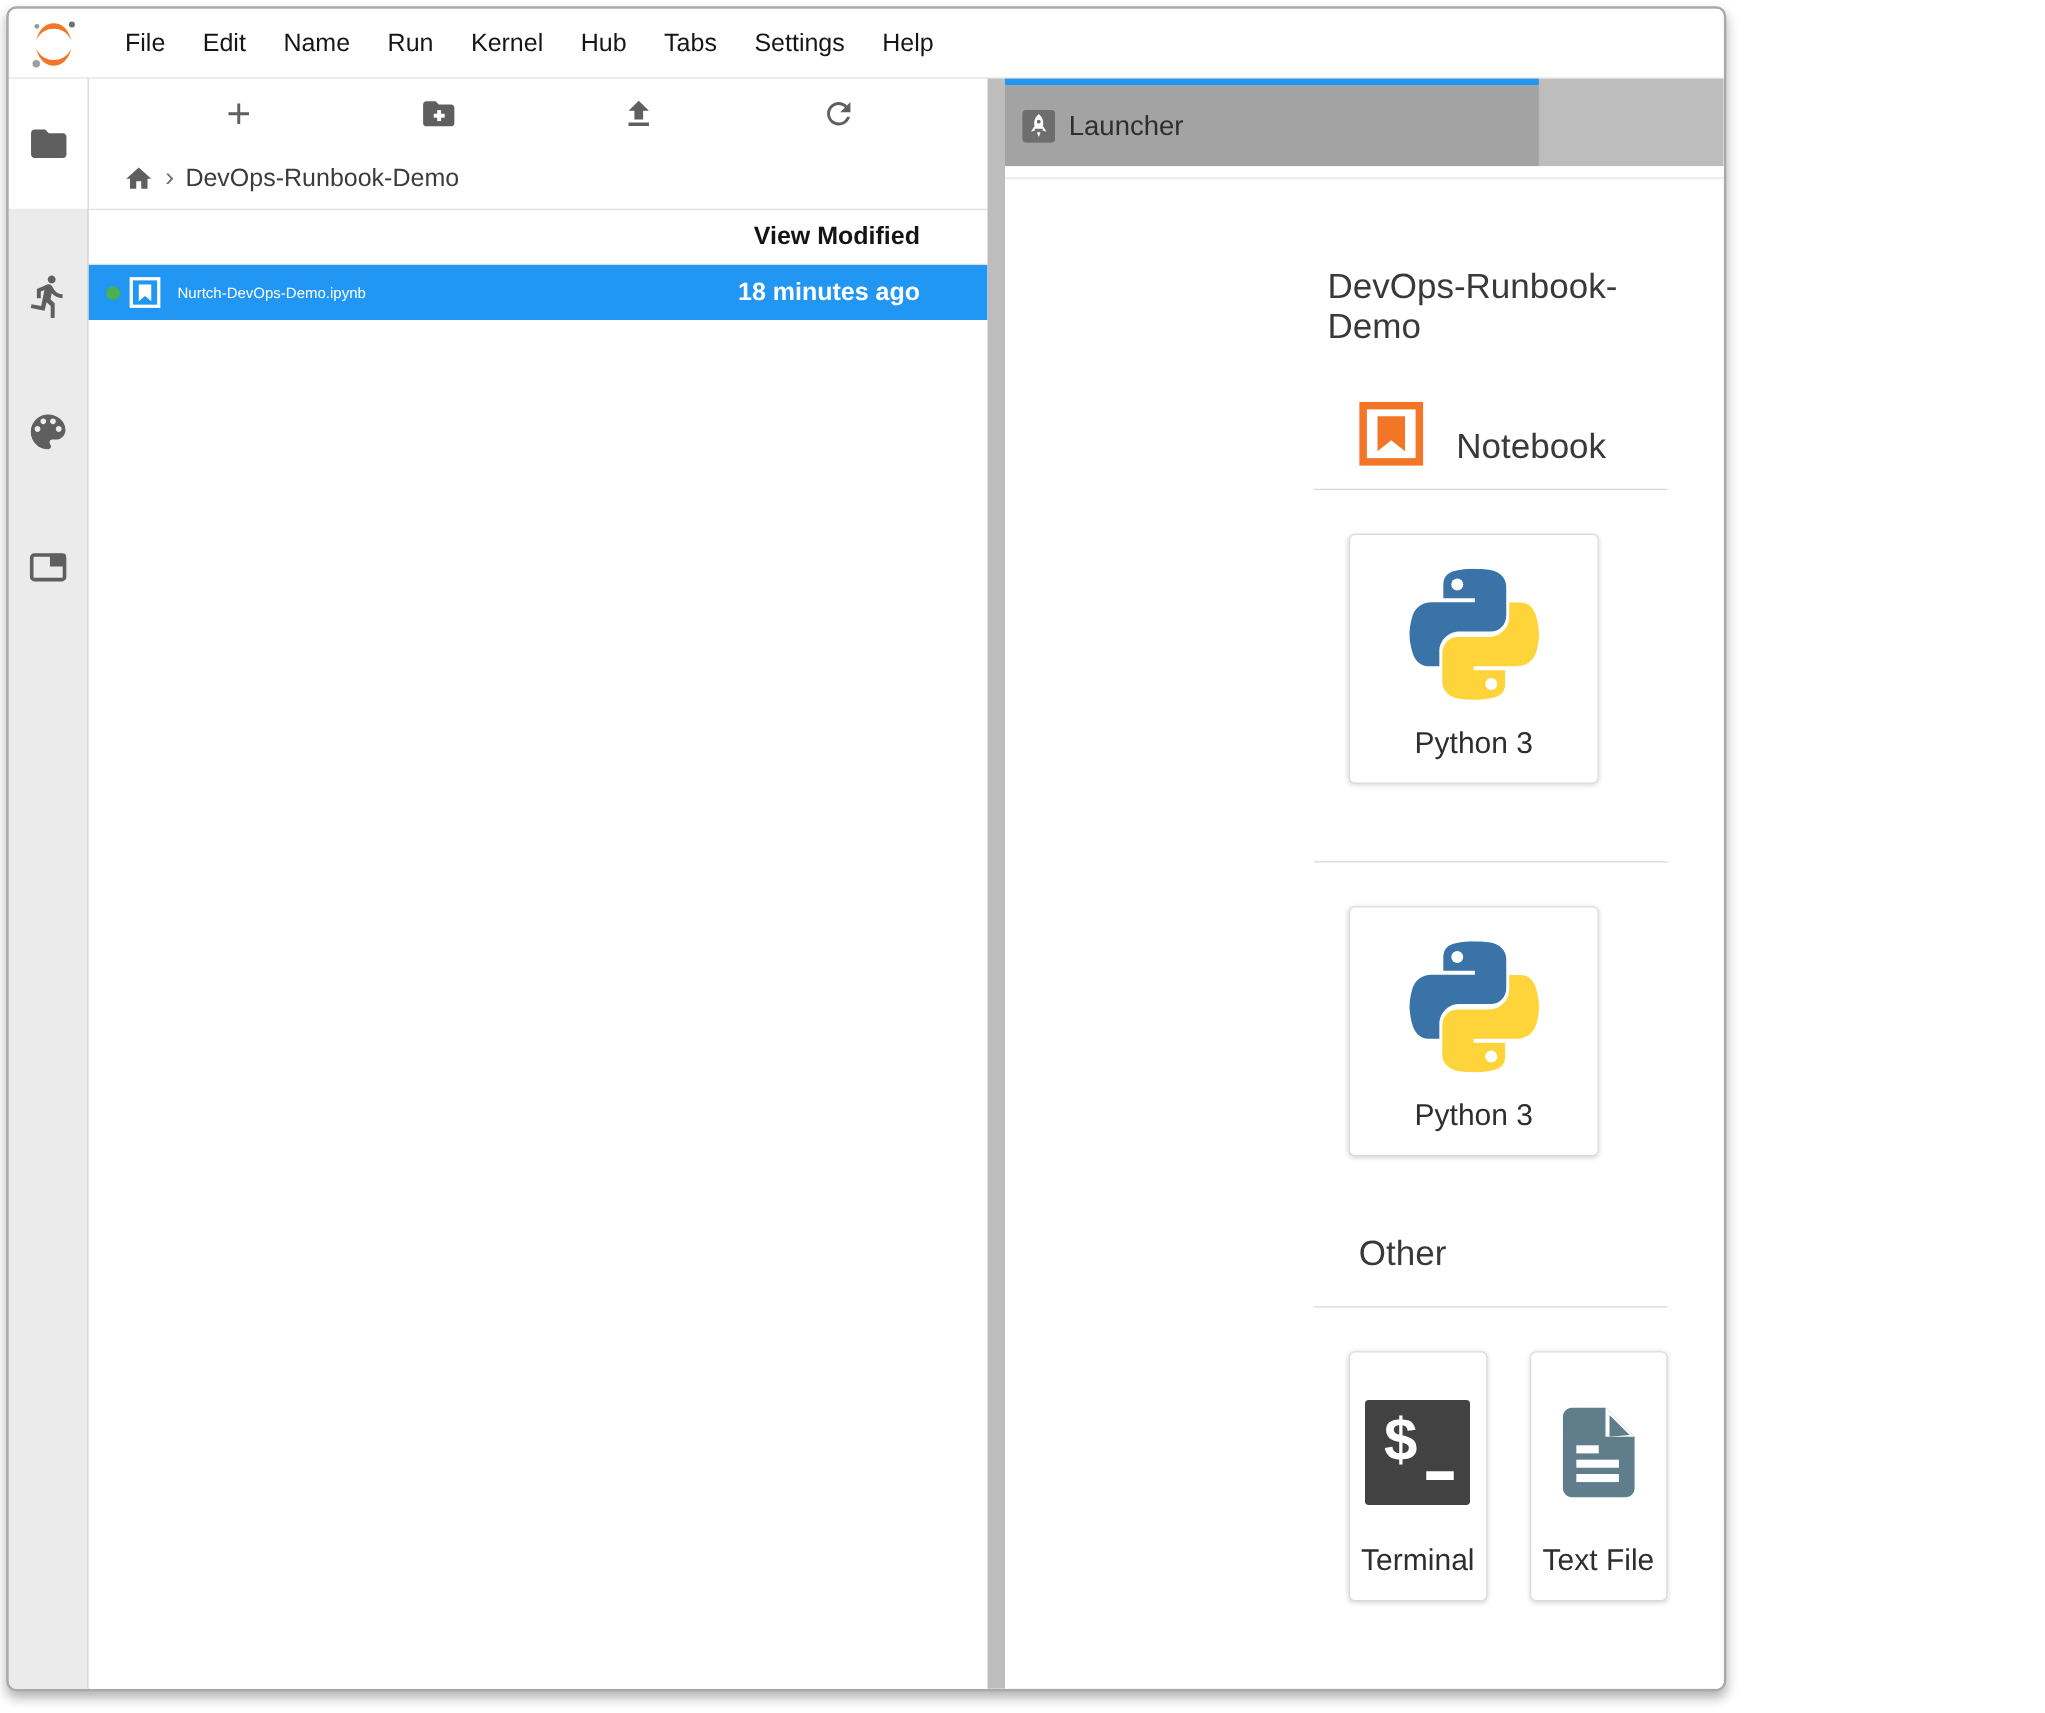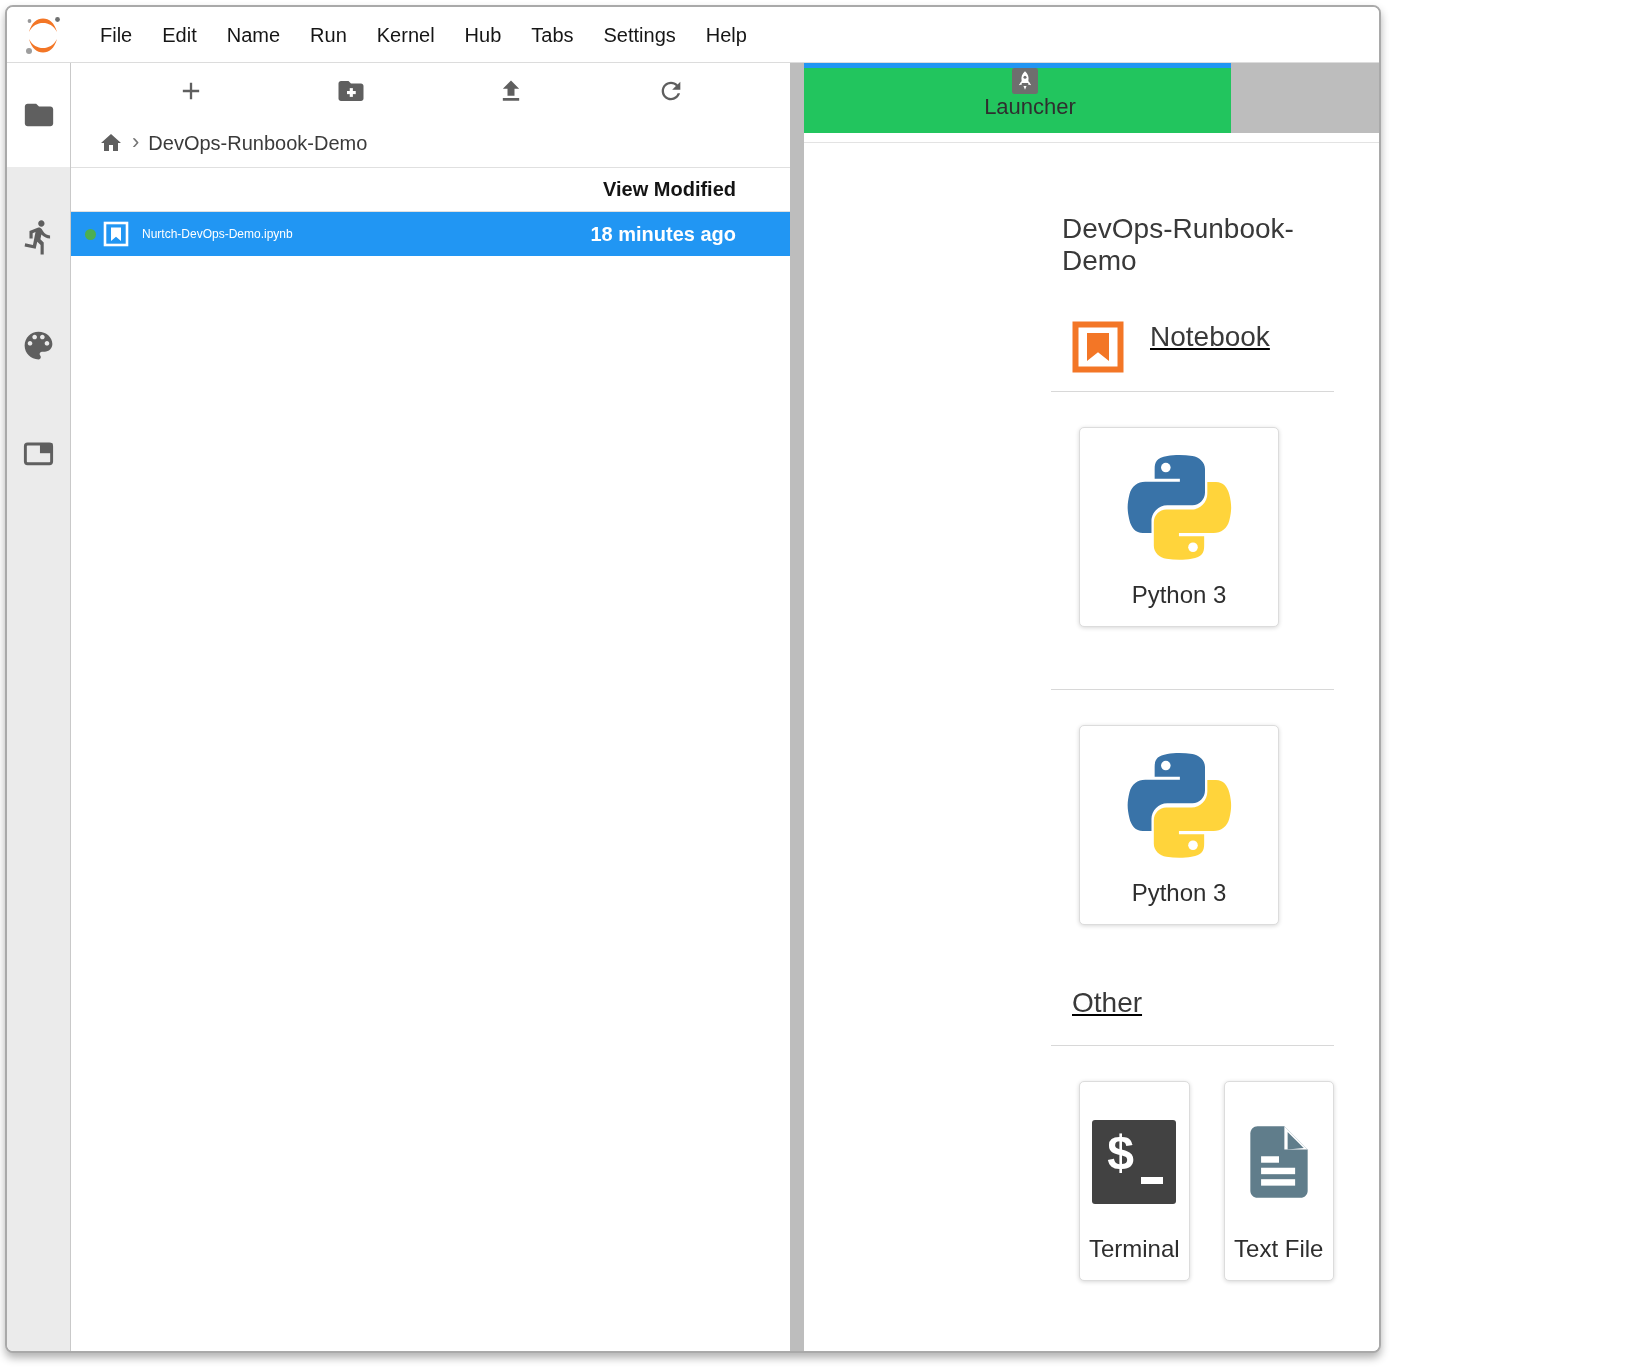--- a/index.html
+++ b/index.html
@@ -48,30 +48,30 @@
   .run-dot { width:11px; height:11px; border-radius:50%; background:#4CAF50; margin-left:14px; flex:0 0 auto; }
   .row-nbicon { width:26px; height:26px; margin-left:7px; flex:0 0 auto; }
   .row-name { font-size:12px; font-weight:normal; margin-left:13px; flex:1; }
   .row-time { font-size:20px; font-weight:bold; padding-right:54px; }
   .fb-fill { flex:1; background:#fff; }
   
   .panel-divider { width:14px; background:#bdbdbd; flex:0 0 auto; }
   
   .launcher { flex:1; display:flex; flex-direction:column; min-width:0; background:#fff; }
   .tabbar { height:70px; background:#bdbdbd; display:flex; flex:0 0 auto; }
-  .tab { width:427px; background:#22c55e; border-top:5px solid #2196F3;
-    display:flex; align-items:center; padding-left:14px;flex-direction:column; }
+  .tab { width:427px; background:#a3a3a3; border-top:5px solid #2196F3;
+    display:flex; align-items:center; padding-left:14px; }
   .tab-icon { width:26px; height:26px; background:#6e6e6e; border-radius:3px; flex:0 0 auto; }
   .tab-label { font-size:22px; color:#2f2f2f; margin-left:11px; }
   .tab-gap { height:9px; background:#fff; flex:0 0 auto; }
   .launcher-content { flex:1; border-top:1px solid #e3e3e3; overflow:hidden;
     padding:70px 45px 0 247px; }
   .launcher-title { font-size:28px; color:#393939; margin-left:11px; margin-bottom:44px; }
   .section { margin-bottom:0; }
-  .section-head { display:flex; align-items:flex-start; margin-left:21px;text-decoration:underline; }
+  .section-head { display:flex; align-items:flex-end; margin-left:36px; }
   .section-icon { width:52px; height:52px; flex:0 0 auto; }
   .section-label { font-size:28px; color:#393939; margin-left:26px; }
   .section-label.no-icon { margin-left:0; }
   .section-rule { border-bottom:1px solid #d8d8d8; margin-top:18px; }
   .card-row { display:flex; gap:34px; margin:35px 0 62px 28px; }
   .card { width:200px; height:200px; background:#fff; border:1px solid #dcdcdc; border-radius:5px;
     box-shadow:0 1px 4px rgba(0,0,0,.16); display:flex; flex-direction:column; align-items:center; }
   .card-icon { flex:1; display:flex; align-items:center; justify-content:center; padding-top:6px; }
   .card-label { font-size:24px; color:#2e2e2e; margin-bottom:17px;text-align:right; }
   .terminal-glyph { width:84px; height:84px; background:#424242; border-radius:3px; position:relative; }

